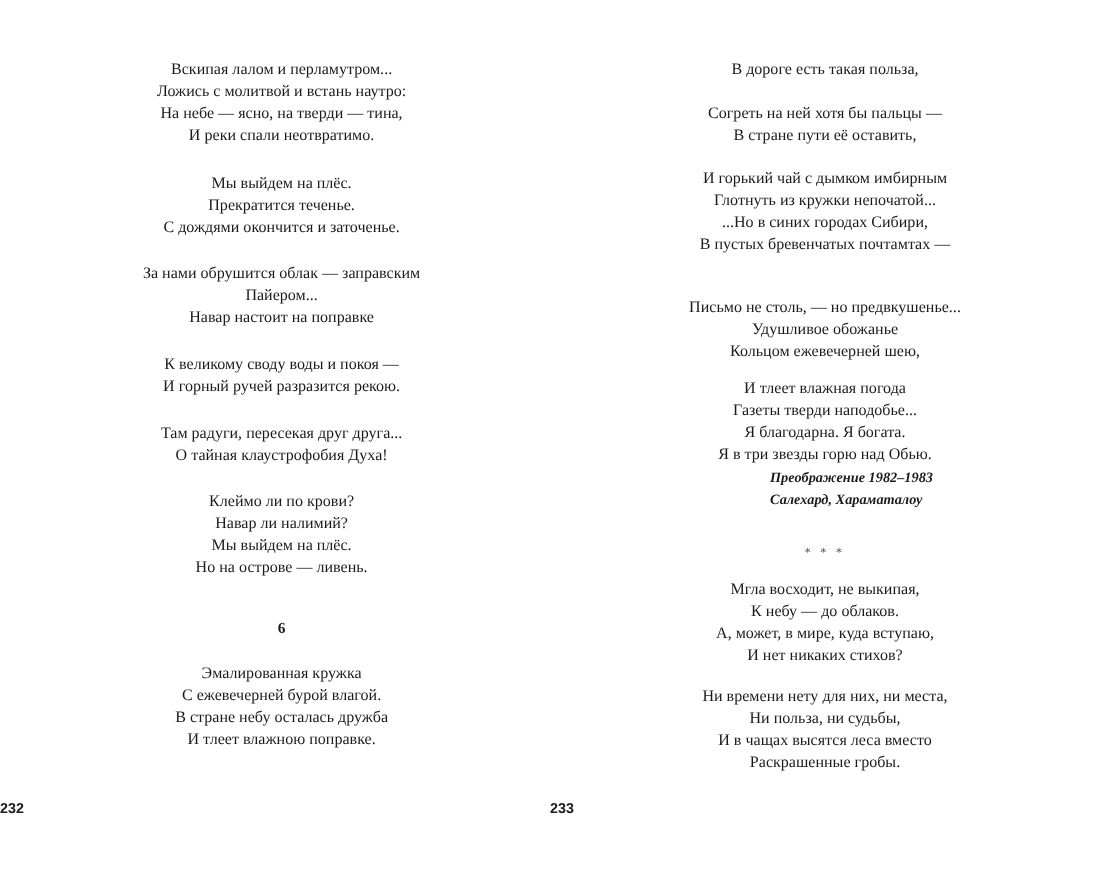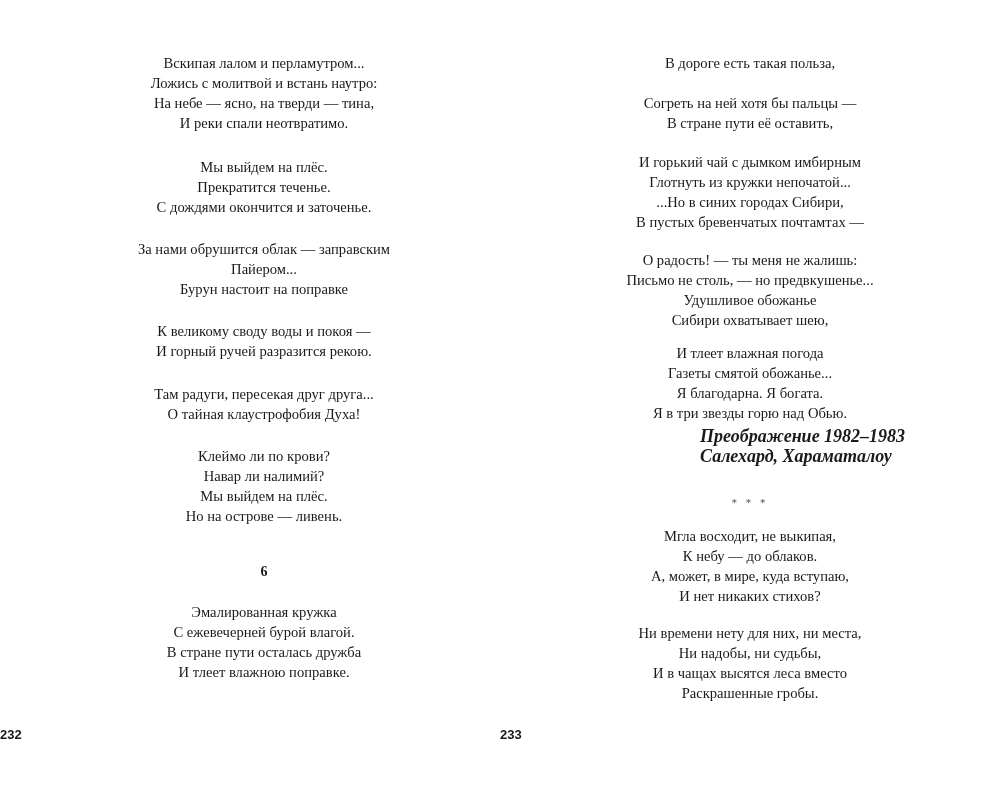--- a/index.html
+++ b/index.html
@@ -1,93 +1,92 @@
 <!DOCTYPE html>
 <html><head>
 <meta charset="utf-8">
 <style>
   html, body { margin: 0; padding: 0; }
   body {
     width: 1000px; height: 800px; background: #ffffff; position: relative; overflow: hidden;
     font-family: "DejaVu Serif", "Liberation Serif", serif; color: #1a1a1a;
   }
   .page { position: absolute; top: 0; height: 800px; }
-  .page.left { left: 0; width: 512px; padding-left: 16px; }
+  .page.left { left: 0; width: 512px; }
   .page.right { left: 500px; width: 500px; }
   .line { position: absolute; left: 0; right: 0; text-align: center; font-size: 13.5px; line-height: 20px; white-space: nowrap; font-family: "Liberation Serif", "DejaVu Serif", serif; font-size: 14.6px; }
-  .sig { position: absolute; font-family: "Liberation Serif", serif; font-style: italic; font-weight: bold; font-size: 18px; white-space: nowrap; text-align: center; }
+  .sig { position: absolute; font-family: "Liberation Serif", serif; font-style: italic; font-weight: bold; font-size: 13px; white-space: nowrap; text-align: center; }
   .num { position: absolute; left: 0; right: 0; font-family: "Liberation Sans", "DejaVu Sans", sans-serif; font-weight: bold; font-size: 13px; }
   .secnum { position: absolute; left: 0; right: 0; text-align: center; font-family: "Liberation Serif", serif; font-weight: bold; font-size: 14px; }
   .stars { position: absolute; left: 0; right: 0; text-align: center; font-size: 10px; letter-spacing: 3px; color: #444; }
 </style>
 </head>
 <body>
 
 <div class="page left">
 
   <div class="line" style="top:53px">Вскипая лалом и перламутром...</div>
   <div class="line" style="top:73px">Ложись с молитвой и встань наутро:</div>
   <div class="line" style="top:93px">На небе — ясно, на тверди — тина,</div>
   <div class="line" style="top:113px">И реки спали неотвратимо.</div>
 
   <div class="line" style="top:157px">Мы выйдем на плёс.</div>
   <div class="line" style="top:177px">Прекратится теченье.</div>
   <div class="line" style="top:197px">С дождями окончится и заточенье.</div>
 
   <div class="line" style="top:239px">За нами обрушится облак — заправским</div>
   <div class="line" style="top:259px">Пайером...</div>
-  <div class="line" style="top:279px">Бурун настоит на поправке</div>
+  <div class="line" style="top:279px">Навар настоит на поправке</div>
 
   <div class="line" style="top:321px">К великому своду воды и покоя —</div>
   <div class="line" style="top:341px">И горный ручей разразится рекою.</div>
 
   <div class="line" style="top:384px">Там радуги, пересекая друг друга...</div>
   <div class="line" style="top:404px">О тайная клаустрофобия Духа!</div>
 
   <div class="line" style="top:446px">Клеймо ли по крови?</div>
   <div class="line" style="top:466px">Навар ли налимий?</div>
   <div class="line" style="top:486px">Мы выйдем на плёс.</div>
   <div class="line" style="top:506px">Но на острове — ливень.</div>
 
   <div class="secnum" style="top:564px">6</div>
   <div class="line" style="top:602px">Эмалированная кружка</div>
   <div class="line" style="top:622px">С ежевечерней бурой влагой.</div>
-  <div class="line" style="top:642px">В стране пути осталась дружба</div>
+  <div class="line" style="top:642px">В стране небу осталась дружба</div>
   <div class="line" style="top:662px">И тлеет влажною поправке.</div>
   <div class="num" style="top:727px">232</div>
 </div>
 
 <div class="page right">
 
   <div class="line" style="top:53px">В дороге есть такая польза,</div>
   <div class="line" style="top:93px">Согреть на ней хотя бы пальцы —</div>
   <div class="line" style="top:152px">И горький чай с дымком имбирным</div>
 
   <div class="line" style="top:113px">В стране пути её оставить,</div>
   <div class="line" style="top:172px">Глотнуть из кружки непочатой...</div>
   <div class="line" style="top:192px">...Но в синих городах Сибири,</div>
   <div class="line" style="top:212px">В пустых бревенчатых почтамтах —</div>
 
-  <div class="line" style="top:250px">О радость! — ты меня не жалишь:</div>
   <div class="line" style="top:270px">Письмо не столь, — но предвкушенье...</div>
   <div class="line" style="top:290px">Удушливое обожанье</div>
-  <div class="line" style="top:310px">Сибири охватывает шею,</div>
+  <div class="line" style="top:310px">Кольцом ежевечерней шею,</div>
 
   <div class="line" style="top:343px">И тлеет влажная погода</div>
-  <div class="line" style="top:363px">Газеты смятой обожанье...</div>
+  <div class="line" style="top:363px">Газеты тверди наподобье...</div>
   <div class="line" style="top:383px">Я благодарна. Я богата.</div>
   <div class="line" style="top:403px">Я в три звезды горю над Обью.</div>
 
   <div class="sig" style="top:426px; left:200px">Преображение 1982–1983</div>
   <div class="sig" style="top:446px; left:200px">Салехард, Хараматалоу</div>
 
   <div class="stars" style="top:497px">* * *</div>
 
   <div class="line" style="top:526px">Мгла восходит, не выкипая,</div>
   <div class="line" style="top:546px">К небу — до облаков.</div>
   <div class="line" style="top:566px">А, может, в мире, куда вступаю,</div>
   <div class="line" style="top:586px">И нет никаких стихов?</div>
   <div class="line" style="top:623px">Ни времени нету для них, ни места,</div>
-  <div class="line" style="top:643px">Ни надобы, ни судьбы,</div>
+  <div class="line" style="top:643px">Ни польза, ни судьбы,</div>
   <div class="line" style="top:663px">И в чащах высятся леса вместо</div>
   <div class="line" style="top:683px">Раскрашенные гробы.</div>
   <div class="num" style="top:727px">233</div>
 </div>
 
 </body></html>

